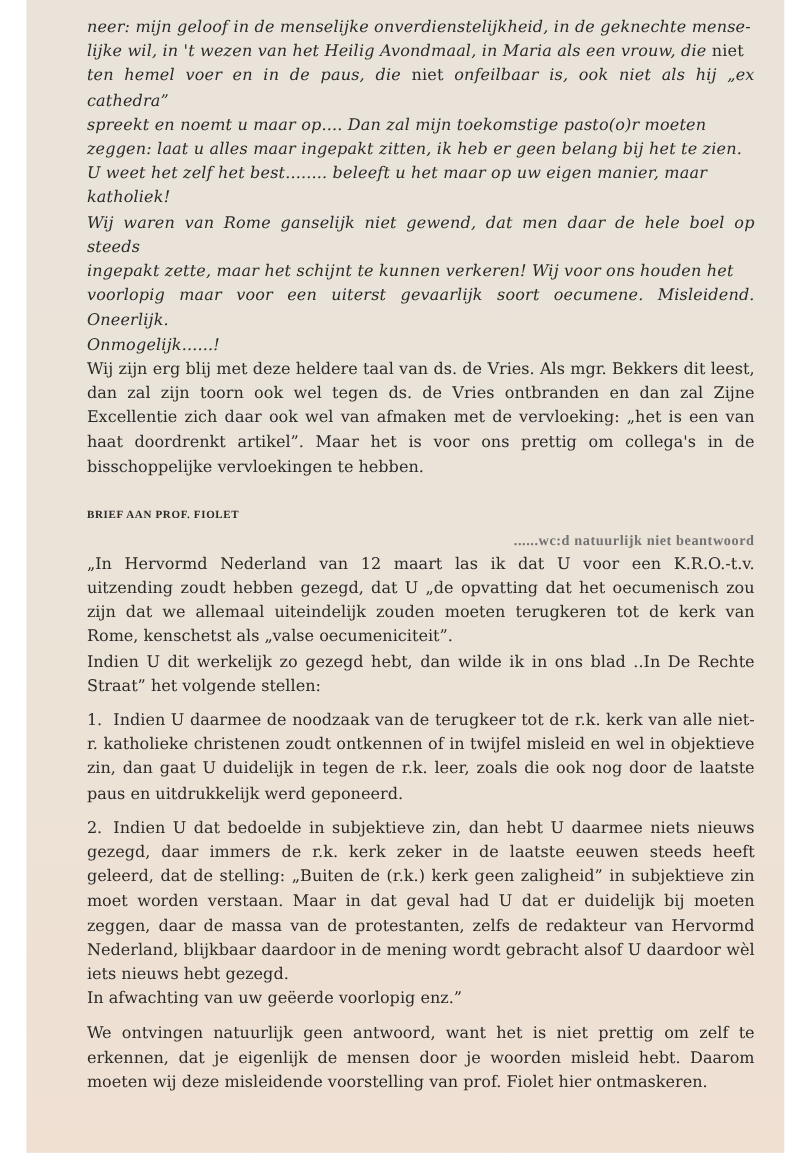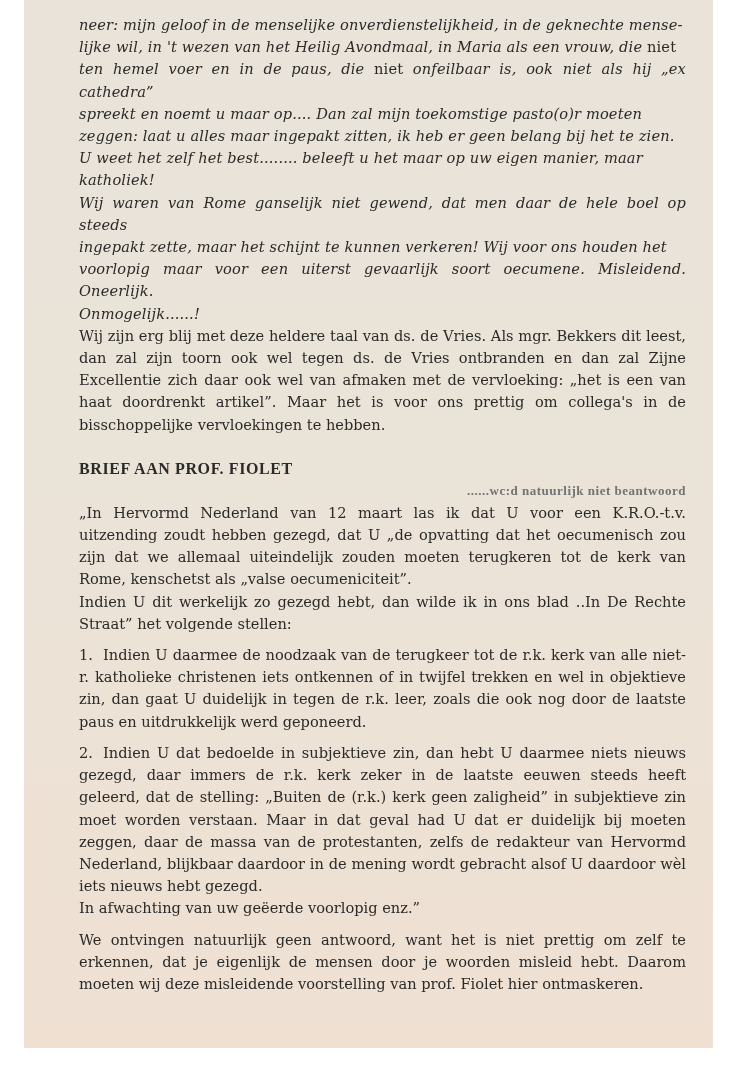--- a/index.html
+++ b/index.html
@@ -14,21 +14,21 @@
     font-size: 14.6px; line-height: 22.2px; color: #2b2a28;
     text-align: justify;
   }
   .text p { margin: 0; }
   .it { font-style: italic; letter-spacing: 0.15px; }
   .it .up { font-style: normal; }
   .gap { height: 9px; }
   .biggap { height: 22px; }
   .heading {
     font-family: "Liberation Serif", serif; font-weight: bold;
-    font-size: 16px; letter-spacing: 0.6px; margin: 0; line-height: 22px;
+    font-size: 10px; letter-spacing: 0.6px; margin: 0; line-height: 22px;
   }
   .subhead {
     text-align: right; font-family: "Liberation Serif", serif; font-weight: bold;
     font-size: 13px; letter-spacing: 0.5px; line-height: 22px; color: #737373;
   }
   .num { display: inline-block; width: 24px; }
   .pagenum { margin-top: 0; }
 </style>
 </head>
 <body>
@@ -39,19 +39,19 @@
 <div class="text">
   <p class="it"><span>neer: mijn geloof in de menselijke onverdienstelijkheid, in de geknechte mense-</span><br><span>lijke wil, in 't wezen van het Heilig Avondmaal, in Maria als een vrouw, die </span><span class="up">niet</span><br><span>ten hemel voer en in de paus, die </span><span class="up">niet</span><span> onfeilbaar is, ook niet als hij „ex cathedra”</span><br><span>spreekt en noemt u maar op.... Dan zal mijn toekomstige pasto(o)r moeten</span><br><span>zeggen: laat u alles maar ingepakt zitten, ik heb er geen belang bij het te zien.</span><br><span>U weet het zelf het best........ beleeft u het maar op uw eigen manier, maar</span><br><span>katholiek!</span></p>
   <p class="it"><span>Wij waren van Rome ganselijk niet gewend, dat men daar de hele boel op steeds</span><br><span>ingepakt zette, maar het schijnt te kunnen verkeren! Wij voor ons houden het</span><br><span>voorlopig maar voor een uiterst gevaarlijk soort oecumene. Misleidend. Oneerlijk.</span><br><span>Onmogelijk......!</span></p>
   <p>Wij zijn erg blij met deze heldere taal van ds. de Vries. Als mgr. Bekkers dit leest, dan zal zijn toorn ook wel tegen ds. de Vries ontbranden en dan zal Zijne Excellentie zich daar ook wel van afmaken met de vervloeking: „het is een van haat doordrenkt artikel”. Maar het is voor ons prettig om collega's in de bisschoppelijke vervloekingen te hebben.</p>
   <div class="biggap"></div>
   <p class="heading">BRIEF AAN PROF. FIOLET</p>
   <p class="subhead">......wc:d natuurlijk niet beantwoord</p>
   <p>„In Hervormd Nederland van 12 maart las ik dat U voor een K.R.O.-t.v. uitzending zoudt hebben gezegd, dat U „de opvatting dat het oecumenisch zou zijn dat we allemaal uiteindelijk zouden moeten terugkeren tot de kerk van Rome, kenschetst als „valse oecumeniciteit”.</p>
   <p>Indien U dit werkelijk zo gezegd hebt, dan wilde ik in ons blad ..In De Rechte Straat” het volgende stellen:</p>
   <div class="gap"></div>
-  <p><span class="num">1.</span><span>Indien U daarmee de noodzaak van de terugkeer tot de r.k. kerk van alle niet-r. katholieke christenen iets ontkennen of in twijfel trekken en wel in objektieve zin, dan gaat U duidelijk in tegen de r.k. leer, zoals die ook nog door de laatste paus en uitdrukkelijk werd geponeerd.</span></p>
+  <p><span class="num">1.</span><span>Indien U daarmee de noodzaak van de terugkeer tot de r.k. kerk van alle niet-r. katholieke christenen zoudt ontkennen of in twijfel misleid en wel in objektieve zin, dan gaat U duidelijk in tegen de r.k. leer, zoals die ook nog door de laatste paus en uitdrukkelijk werd geponeerd.</span></p>
   <div class="gap"></div>
   <p><span class="num">2.</span><span>Indien U dat bedoelde in subjektieve zin, dan hebt U daarmee niets nieuws gezegd, daar immers de r.k. kerk zeker in de laatste eeuwen steeds heeft geleerd, dat de stelling: „Buiten de (r.k.) kerk geen zaligheid” in subjektieve zin moet worden verstaan. Maar in dat geval had U dat er duidelijk bij moeten zeggen, daar de massa van de protestanten, zelfs de redakteur van Hervormd Nederland, blijkbaar daardoor in de mening wordt gebracht alsof U daardoor wèl iets nieuws hebt gezegd.</span></p>
   <p>In afwachting van uw geëerde voorlopig enz.”</p>
   <div class="gap"></div>
   <p>We ontvingen natuurlijk geen antwoord, want het is niet prettig om zelf te erkennen, dat je eigenlijk de mensen door je woorden misleid hebt. Daarom moeten wij deze misleidende voorstelling van prof. Fiolet hier ontmaskeren.</p>
 </div>
 
 </body></html>

